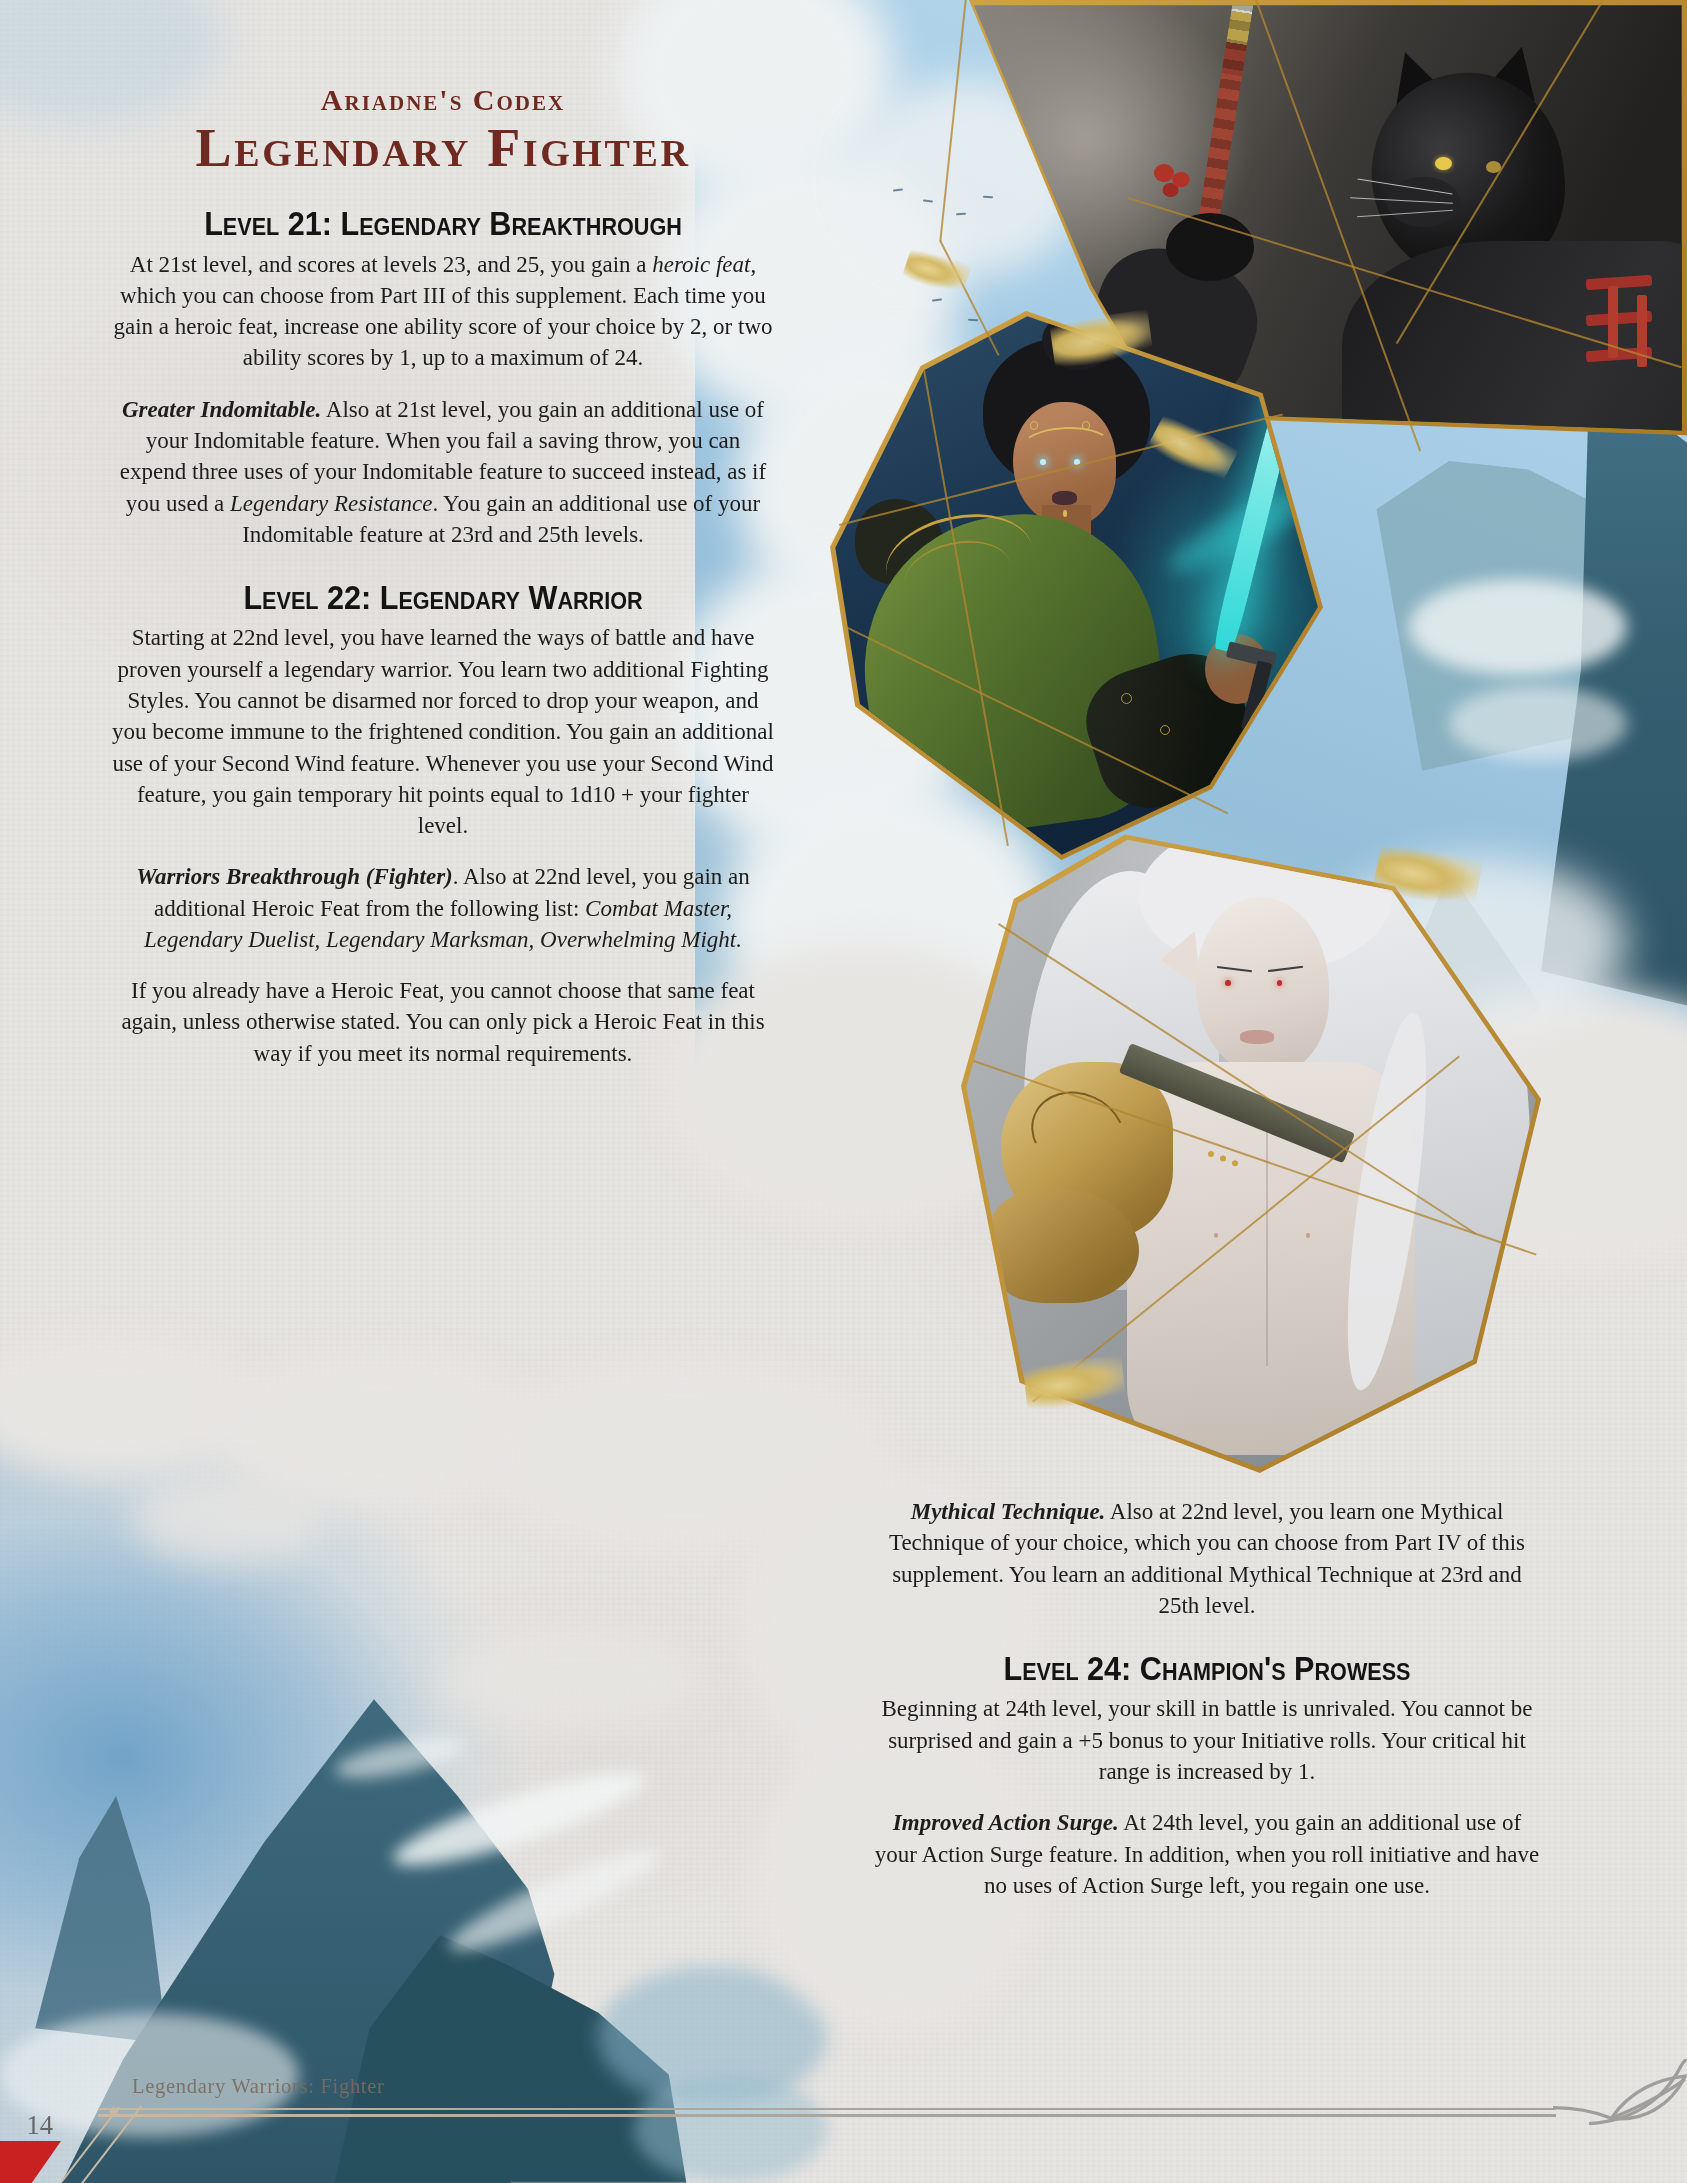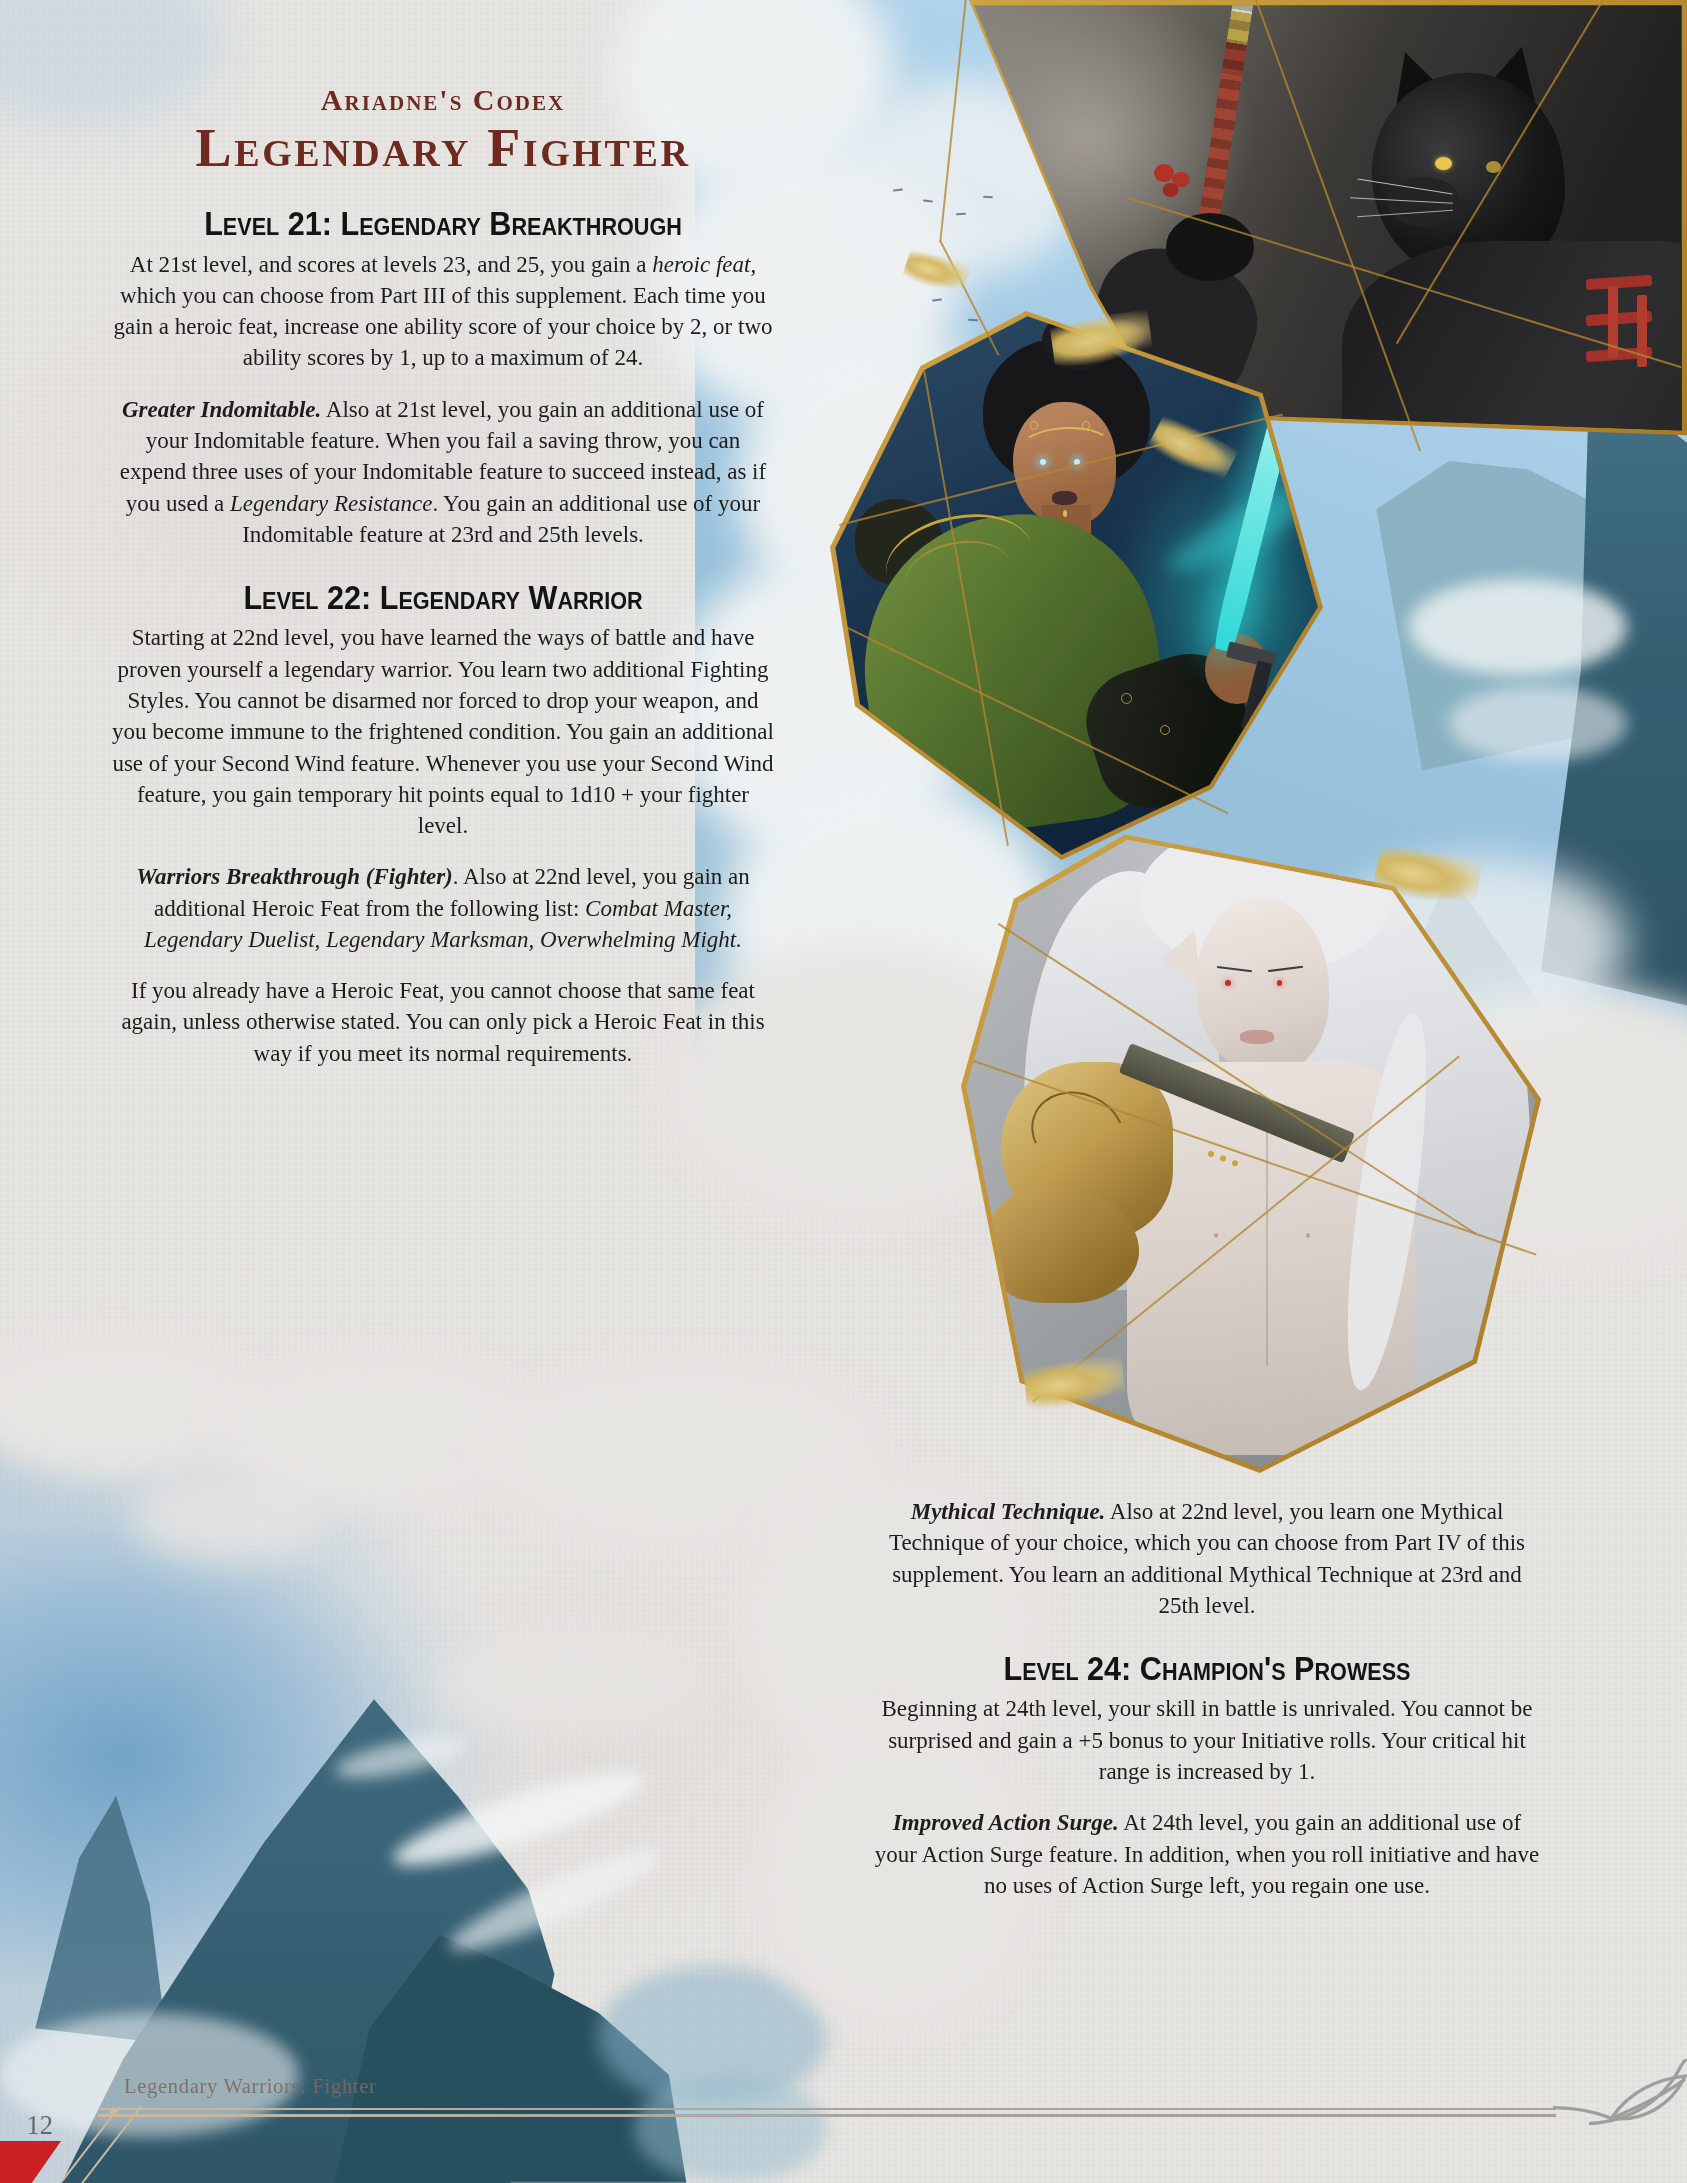--- a/index.html
+++ b/index.html
@@ -46,21 +46,21 @@
   .kicker{font-variant:small-caps;font-weight:700;font-size:30px;letter-spacing:2px;color:#6e2a20;}
   .doctitle{font-variant:small-caps;font-weight:700;font-size:54px;letter-spacing:2.6px;
             color:#6e2a20;line-height:1.05;margin-top:2.6px;}
   .sech{font-family:"Liberation Sans",sans-serif;font-variant:small-caps;font-weight:700;
         font-size:34px;color:#141414;letter-spacing:0px;transform:scaleX(.9);line-height:1.15;
         margin:28px 0 5.3px 0;}
   .para{font-size:23px;line-height:1.36;margin:0 0 20px 0;}
   .lead{font-weight:700;font-style:italic;}
   .it{font-style:italic;}
   
-  .runfoot{position:absolute;left:124px;top:2075px;z-index:30;font-size:20.5px;
+  .runfoot{position:absolute;left:132px;top:2075px;z-index:30;font-size:20.5px;
            color:#7d6a5e;letter-spacing:0.7px;opacity:.9;}
   .rule{position:absolute;z-index:30;background:linear-gradient(90deg,#c9b9a2 0%,#b2aba1 30%,#a6a29b 60%,#a6a29b 100%);}
   .diag{position:absolute;z-index:30;height:2px;background:#c9b9a2;transform-origin:0 0;}
   .node{position:absolute;z-index:31;width:7.3px;height:7.3px;background:#c9b9a2;transform:rotate(45deg);}
   .cornerred{position:absolute;left:0;top:2141px;width:61px;height:42px;z-index:31;
              background:#c92121;clip-path:polygon(0 0,100% 0,52% 100%,0 100%);}
   .pageno{position:absolute;left:26.5px;top:2110px;z-index:31;font-size:26.5px;color:#65676a;}
   .flourish{position:absolute;left:1553px;top:2059px;z-index:30;}
 </style>
 </head>
@@ -241,21 +241,21 @@
     <p class="para"><span class="lead">Improved Action Surge.</span><span> At 24th level, you gain an additional use of your Action Surge feature. In addition, when you roll initiative and have no uses of Action Surge left, you regain one use.</span></p>
   </div>
 
   <div class="runfoot">Legendary Warriors: Fighter</div>
   <div class="rule" style="left:98px;top:2108px;width:1458px;height:2px;"></div>
   <div class="rule" style="left:98px;top:2114px;width:1458px;height:3.3px;"></div>
   <div class="diag" style="left:61px;top:2181px;width:94px;transform:rotate(-52.5deg);"></div>
   <div class="diag" style="left:81px;top:2183px;width:98px;transform:rotate(-52.5deg);"></div>
   <div class="node" style="left:110px;top:2108px;"></div>
   <div class="cornerred"></div>
-  <div class="pageno">12</div>
+  <div class="pageno">14</div>
   <svg class="flourish" width="134" height="79" viewBox="0 0 202 120">
     <g fill="none" stroke="#9e9e9c" stroke-width="5" stroke-linecap="round">
       <path d="M0 74 C 30 74 62 80 88 90"></path>
       <path d="M88 90 C 116 48 160 30 200 26 C 178 72 134 96 88 90 Z"></path>
       <path d="M88 90 C 132 72 170 52 198 32"></path>
       <path d="M56 98 C 120 94 168 62 194 10 C 197 5 200 2 202 0"></path>
     </g>
   </svg>
 </div>
 

